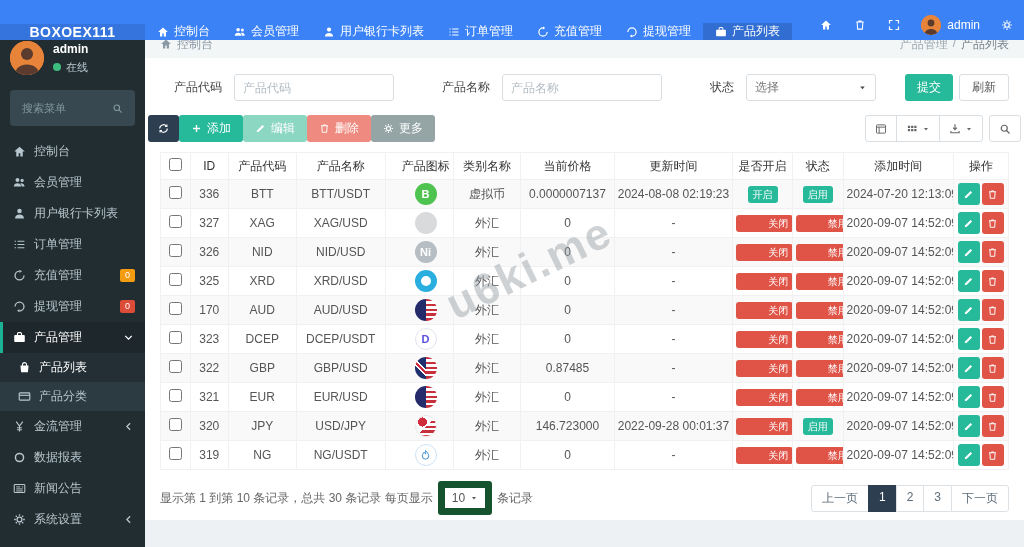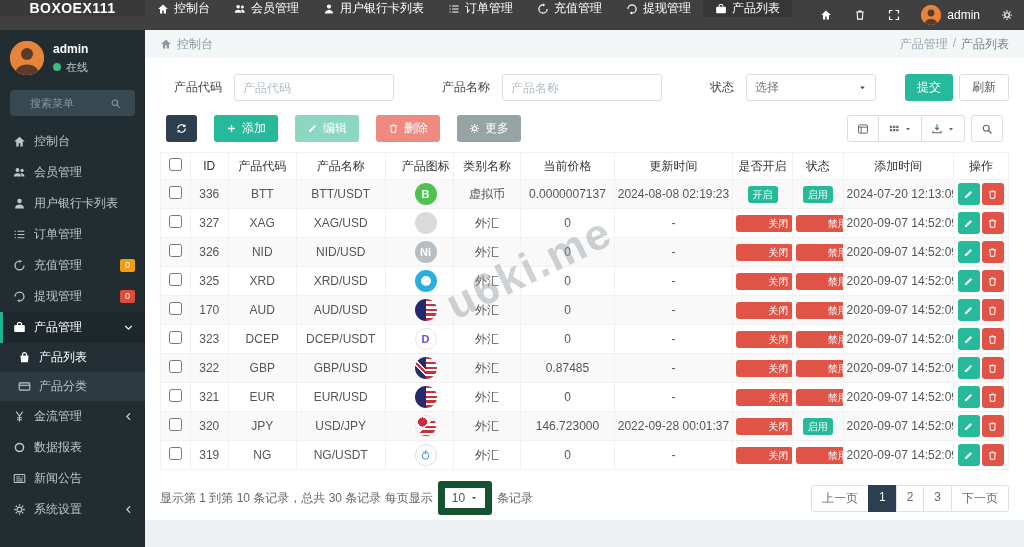--- a/index.html
+++ b/index.html
@@ -2,40 +2,40 @@
 <html><head>
 <meta charset="utf-8">
 <style>
   * { box-sizing: border-box; margin: 0; padding: 0; }
   html,body { width:1024px; height:547px; overflow:hidden; }
   body { font-family:"Liberation Sans","DejaVu Sans",sans-serif; background:#eef1f4; position:relative; font-size:12px; color:#555; }
   .ic { display:inline-flex; width:14px; height:14px; flex:0 0 auto; }
   .ic svg { width:100%; height:100%; }
 
   
-  .topbar { position:absolute; top:0; left:0; right:0; height:30px; background:#404040; color:#fff; display:flex; align-items:flex-start; z-index:40; }
+  .topbar { position:absolute; top:0; left:0; right:0; height:40px; background:#3b82f6; color:#fff; display:flex; align-items:flex-end; z-index:40; }
   .logo { width:145px; background:rgba(0,0,0,0.10); display:flex; align-items:center; justify-content:center; font-weight:bold; font-size:14px; letter-spacing:.5px; }
   .nav-items { display:flex; }
   .nav-item { display:flex; align-items:center; gap:5px; padding:0 12px; font-size:12px; cursor:pointer; }
   .nav-item.active { background:rgba(0,0,0,0.15); }
   .nav-item .ic { width:12px; height:12px; }
   .topbar-right { margin-left:auto; display:flex; align-items:center; }
   .tb-icon-btn { padding:0 11px; height:30px; display:flex; align-items:center; cursor:pointer; }
   .tb-icon-btn .ic { width:12px; height:12px; }
   .tb-user { display:flex; align-items:center; gap:6px; padding:0 10px; cursor:pointer; }
   .avatar-sm { width:20px; height:20px; border-radius:50%; overflow:hidden; background:#e8833a; display:flex; }
 
   
   .sidebar { position:absolute; top:30px; left:0; bottom:0; width:145px; background:#222d32; color:#b8c7ce; z-index:30; }
   .user-panel { display:flex; gap:9px; padding:11px 10px; align-items:center; }
   .avatar-lg { width:34px; height:34px; border-radius:50%; overflow:hidden; background:#e8833a; flex:0 0 auto; display:flex; }
   .user-meta .uname { color:#fff; font-size:12px; font-weight:bold; margin-bottom:4px; }
   .user-meta .ustatus { font-size:11px; display:flex; align-items:center; gap:5px; }
   .dot-online { width:8px; height:8px; border-radius:50%; background:#3dbd7d; display:inline-block; }
-  .side-search { margin:4px 10px 10px; background:#374850; border-radius:4px; height:26px; display:flex; align-items:center; padding:0 20px; }
+  .side-search { margin:4px 10px 10px; background:#374850; border-radius:4px; height:36px; display:flex; align-items:center; padding:0 12px; }
   .side-search input { flex:1; background:transparent; border:none; outline:none; color:#aeb9bf; font-size:11px; width:80px; }
   .side-search input::placeholder { color:#8498a1; }
   .side-search .ic { width:11px; height:11px; color:#8498a1; }
   .smenu { list-style:none; }
   .smenu-item { display:flex; align-items:center; gap:8px; height:31px; padding:0 10px; cursor:pointer; border-left:3px solid transparent; font-size:12px; }
   .smenu-item .ic { width:13px; height:13px; }
   .smenu-item.active { background:#1e282c; color:#fff; border-left-color:#1cb394; }
   .smenu-badge { margin-left:auto; color:#fff; font-size:9px; padding:1px 5px; border-radius:2px; line-height:1.3; }
   .smenu-chev { margin-left:auto; width:10px; height:10px; }
   .submenu { list-style:none; background:#2c3b41; }
@@ -58,21 +58,21 @@
   .filter-input { width:160px; }
   .filter-input::placeholder { color:#b3bcc3; }
   .filter-select { width:130px; display:flex; align-items:center; justify-content:space-between; cursor:pointer; color:#777; }
   .filter-select .ic { width:9px; height:9px; color:#444; }
   .filter-actions { margin-left:auto; display:flex; gap:6px; }
   .btn { height:27px; border-radius:3px; border:none; padding:0 12px; font-size:12px; color:#fff; display:inline-flex; align-items:center; gap:5px; cursor:pointer; font-family:inherit; }
   .btn .ic { width:11px; height:11px; }
   .btn-submit { background:#26b99a; }
   .btn-plain { background:#fff; border:1px solid #d9dee2; color:#555; }
 
-  .toolbar-row { display:flex; align-items:center; padding:6px 21px 8px; gap:17px; }
+  .toolbar-row { display:flex; align-items:center; padding:6px 3px 8px; gap:0; }
   .btn-dark { background:#2c3e50; padding:0 10px; }
   .btn-add { background:#26b99a; }
   .btn-edit { background:#8bd7c2; }
   .btn-del { background:#ee8a7f; }
   .btn-more { background:#95a5a6; }
   .tb-right { margin-left:auto; display:flex; gap:6px; }
   .btn-group { display:flex; }
   .btn-ghost { height:27px; background:#fff; border:1px solid #d9dee2; color:#666; padding:0 9px; display:inline-flex; align-items:center; gap:4px; cursor:pointer; }
   .btn-group .btn-ghost { border-radius:0; margin-left:-1px; }
   .btn-group .btn-ghost:first-child { border-radius:3px 0 0 3px; margin-left:0; }

